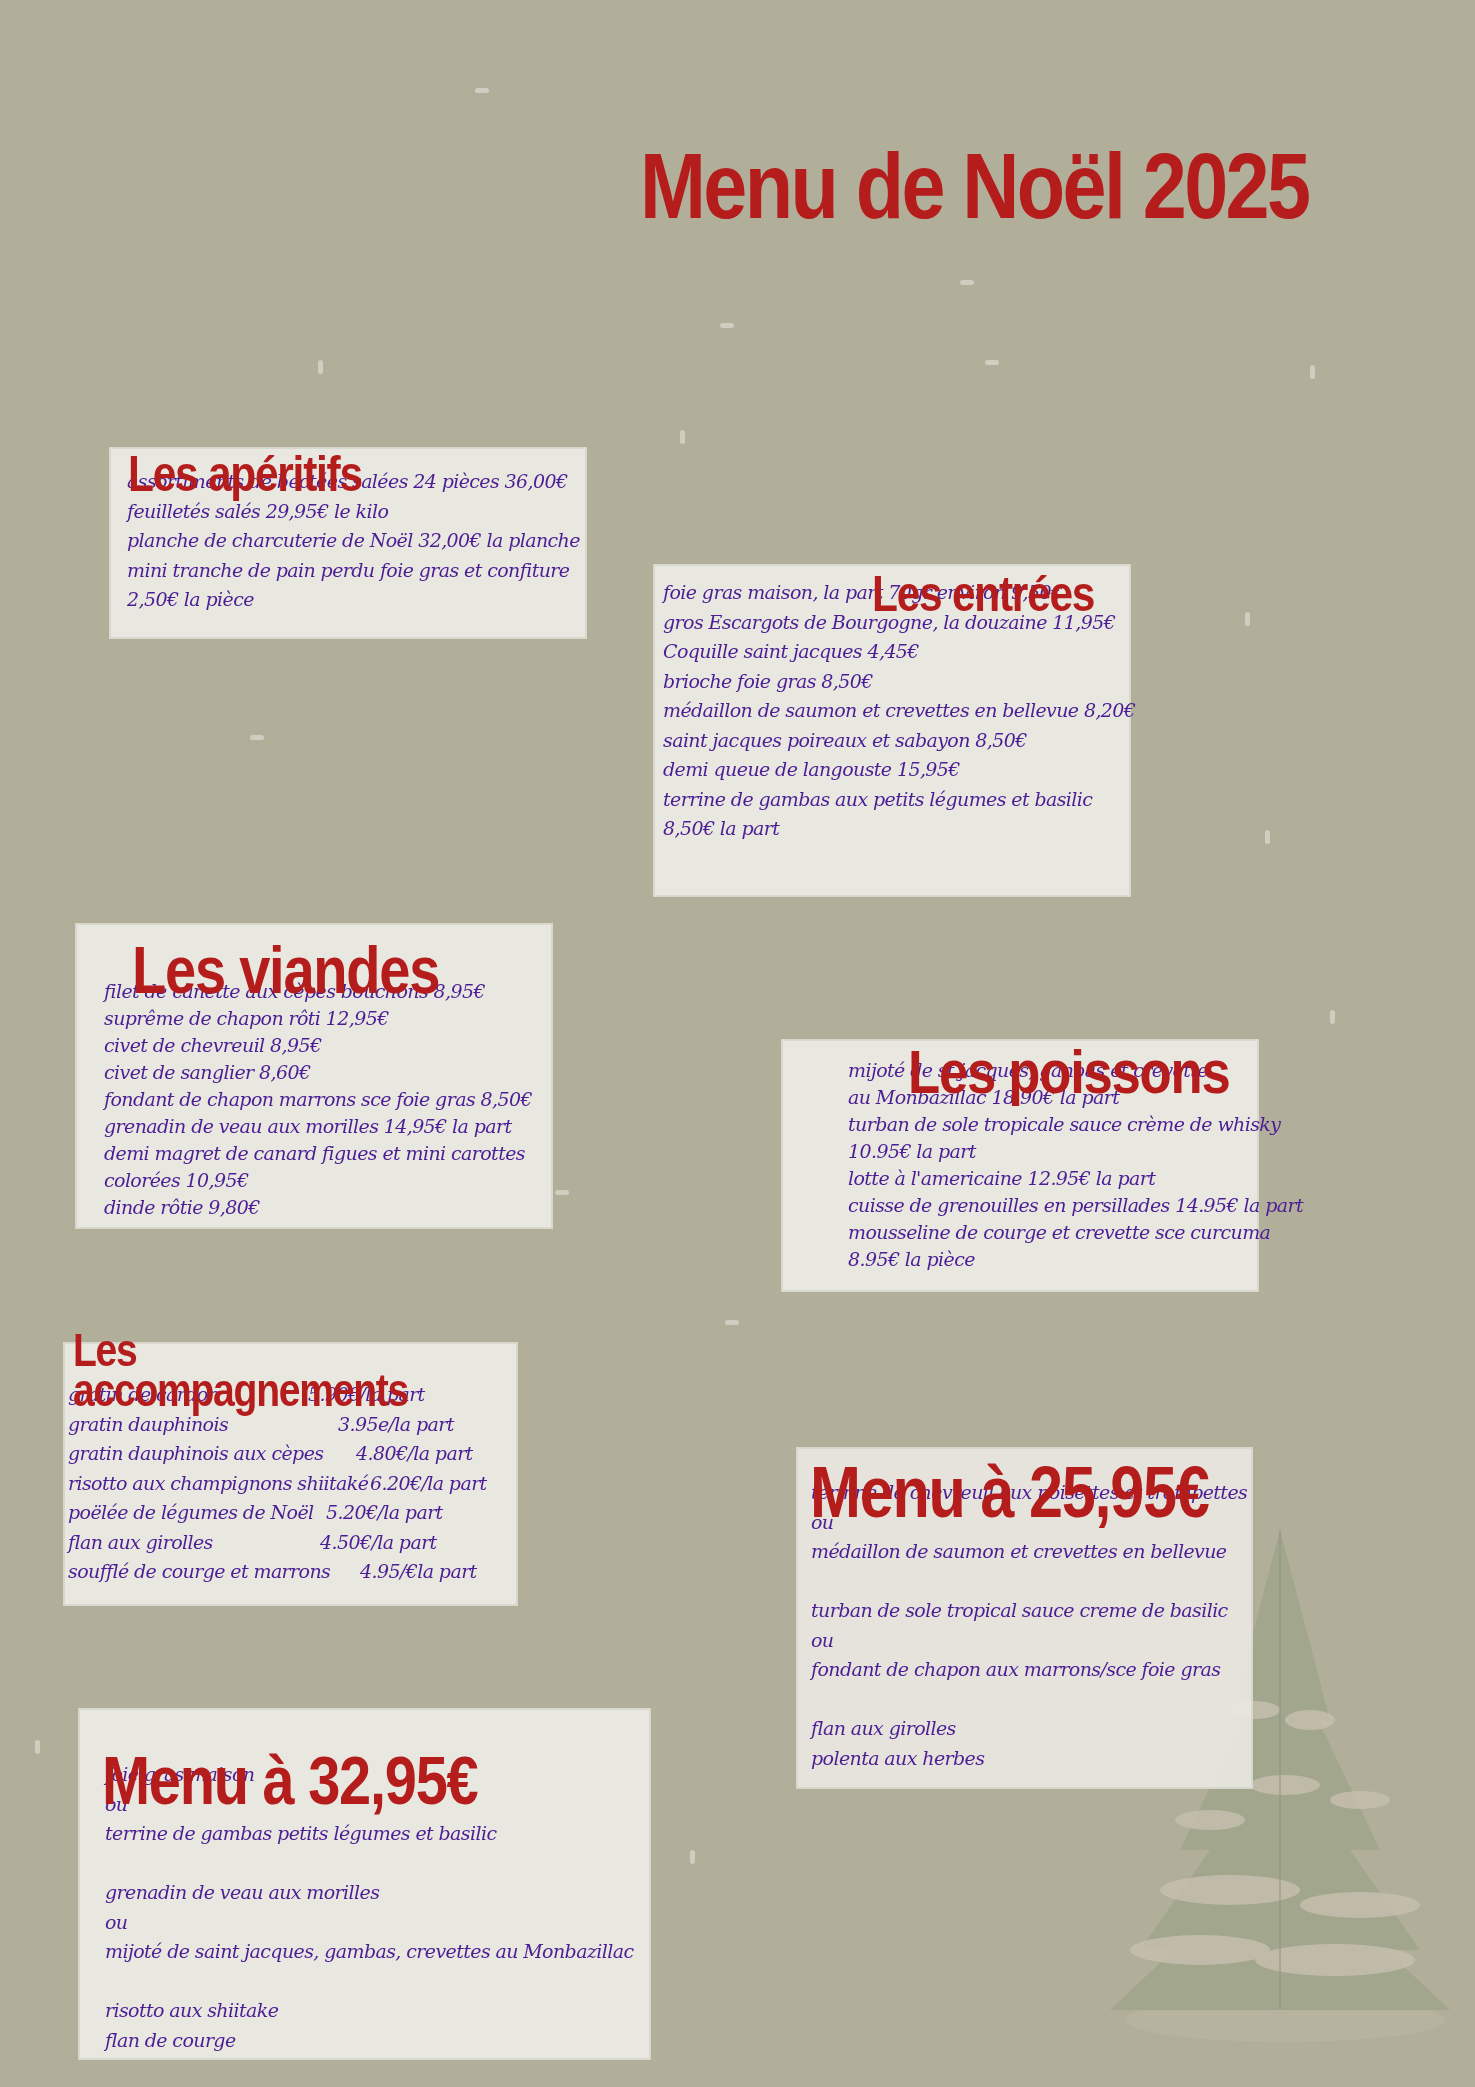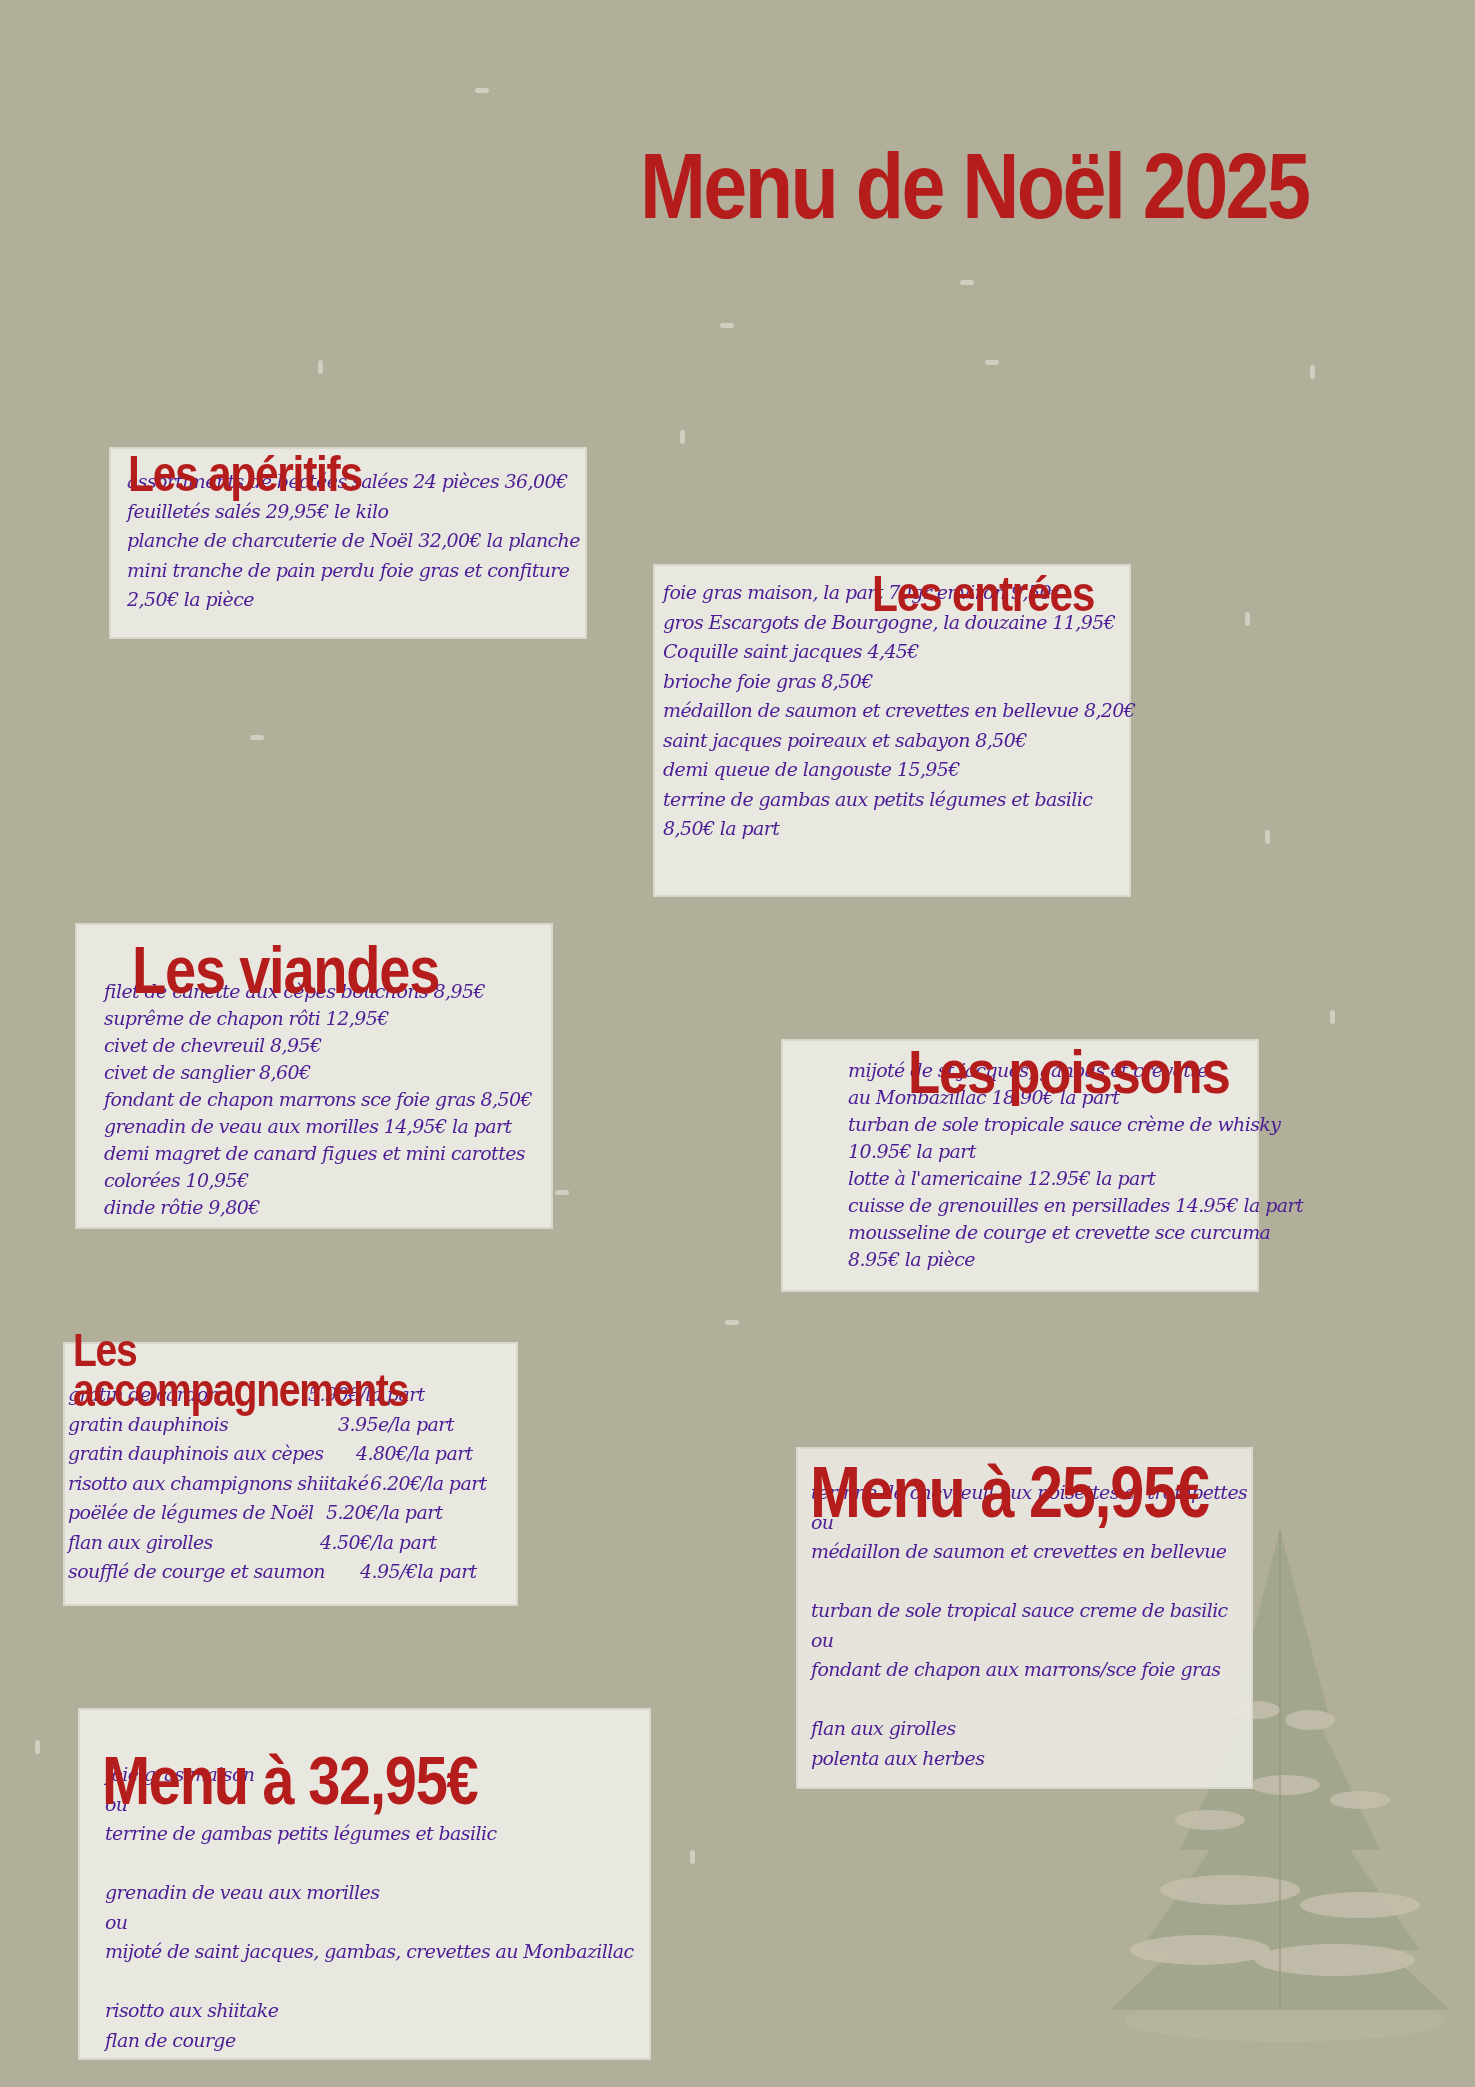--- a/index.html
+++ b/index.html
@@ -136,21 +136,21 @@
     <span style="display:block">Les</span>
     <span style="display:block">accompagnements</span>
   </h2>
   <div class="lines" style="left:68px;top:1380px">
     <span class="line"><span style="display:inline-block;width:240px">gratin de cardon</span><span>5.90€/la part</span></span>
     <span class="line"><span style="display:inline-block;width:270px">gratin dauphinois</span><span>3.95e/la part</span></span>
     <span class="line"><span style="display:inline-block;width:288px">gratin dauphinois aux  cèpes</span><span>4.80€/la part</span></span>
     <span class="line"><span style="display:inline-block;width:302px">risotto aux champignons shiitaké</span><span>6.20€/la part</span></span>
     <span class="line"><span style="display:inline-block;width:258px">poëlée de légumes de Noël</span><span>5.20€/la part</span></span>
     <span class="line"><span style="display:inline-block;width:252px">flan aux girolles</span><span>4.50€/la part</span></span>
-    <span class="line"><span style="display:inline-block;width:292px">soufflé de courge et saumon</span><span>4.95/€la part</span></span>
+    <span class="line"><span style="display:inline-block;width:292px">soufflé de courge et marrons</span><span>4.95/€la part</span></span>
   </div>
 </section>
 
 <svg class="tree" width="340" height="540" viewBox="0 0 340 540">
   <g fill="#9ea48a" opacity="0.9">
     <ellipse cx="175" cy="500" rx="160" ry="22" fill="#bdb9a6" opacity="0.6"></ellipse>
     <polygon points="170,10 120,200 220,200"></polygon>
     <polygon points="170,120 70,330 270,330"></polygon>
     <polygon points="170,230 30,430 310,430"></polygon>
     <polygon points="170,330 0,490 340,490"></polygon>

